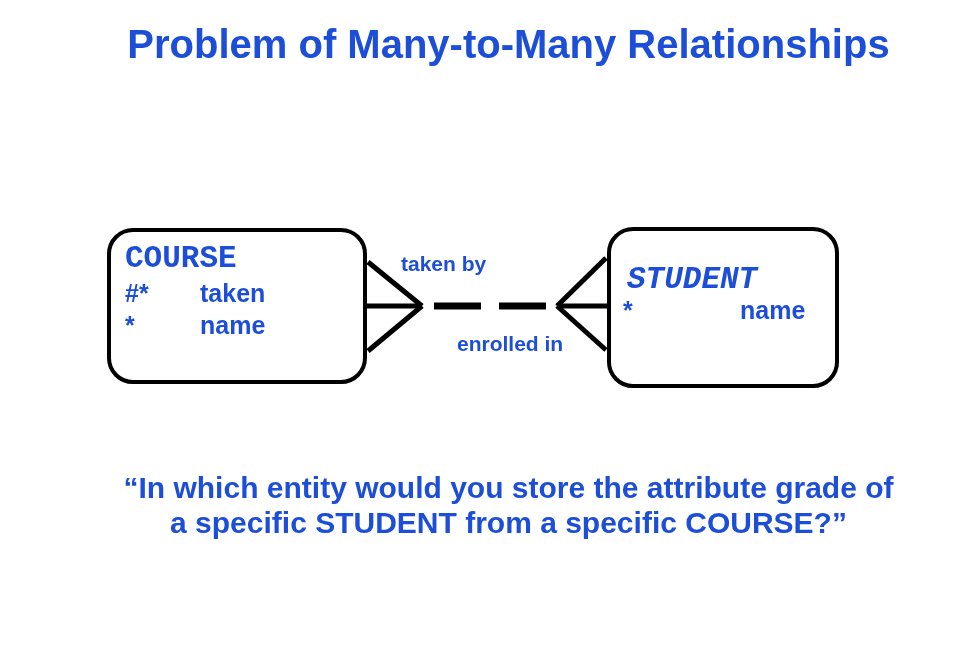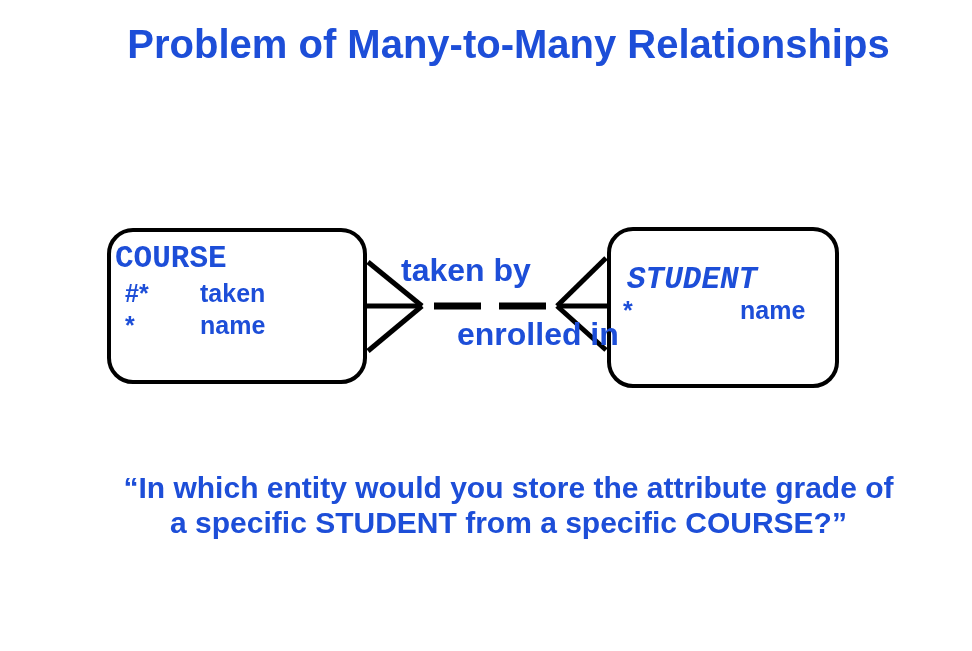--- a/index.html
+++ b/index.html
@@ -47,21 +47,21 @@
     height: 161px;
   }
   .entity-name {
     position: absolute;
     font-family: "Liberation Mono", "DejaVu Sans Mono", monospace;
     font-weight: bold;
     font-size: 31px;
     line-height: 1;
     white-space: nowrap;
   }
-  .entity-course .entity-name { left: 4px; top: 11px; }
+  .entity-course .entity-name { left: 14px; top: 11px; }
   .entity-student .entity-name { left: 16px; top: 33px; font-style: italic; }
   .attr-rows {
     position: absolute;
     font-size: 25px;
     font-weight: bold;
     line-height: 32px;
     white-space: nowrap;
   }
   .entity-course .attr-rows { left: 14px; top: 45px; }
   .entity-student .attr-rows { left: 12px; top: 63px; }
@@ -73,26 +73,26 @@
   .connector-svg {
     position: absolute;
     left: 0;
     top: 0;
     width: 972px;
     height: 651px;
     pointer-events: none;
   }
   .rel-label {
     position: absolute;
-    font-size: 32px;
+    font-size: 21px;
     font-weight: bold;
     white-space: nowrap;
   }
   .rel-label-top { left: 401px; top: 252px; }
-  .rel-label-bottom { left: 457px; top: 316px; }
+  .rel-label-bottom { left: 457px; top: 332px; }
   .quote {
     position: absolute;
     top: 470px;
     left: 0;
     width: 100%;
     text-align: center;
     font-size: 30px;
     font-weight: bold;
     line-height: 35px;
   }

